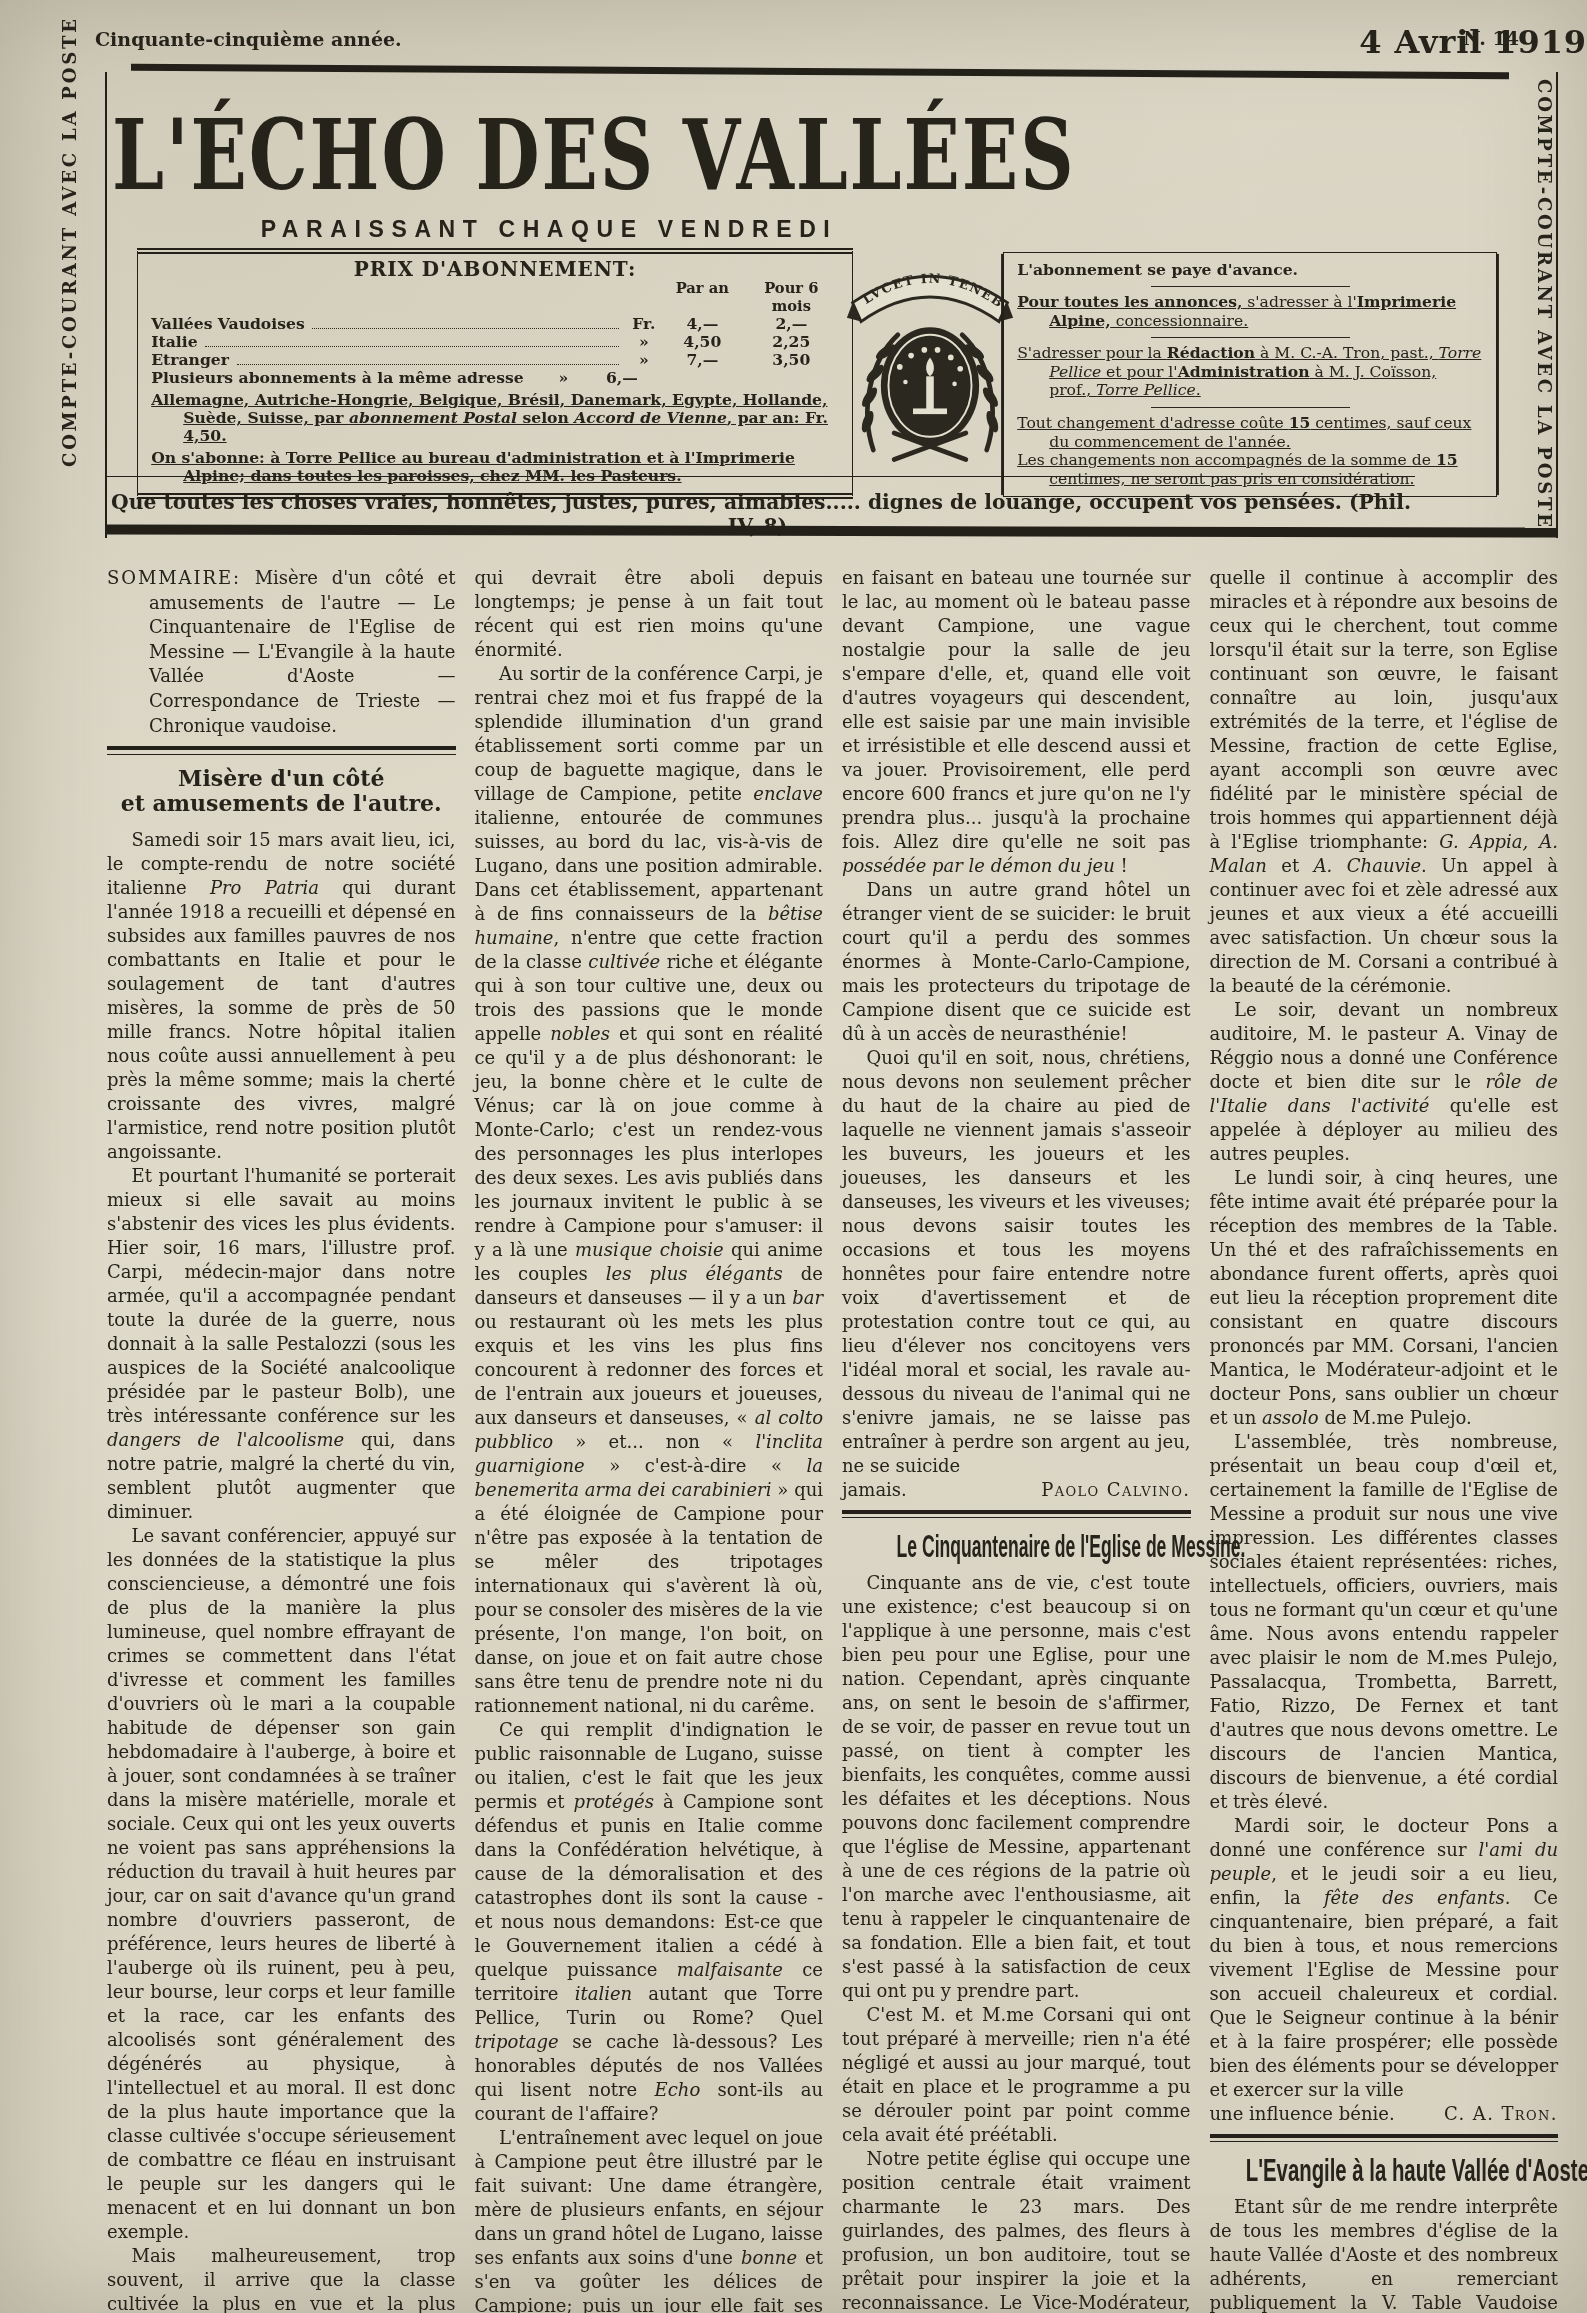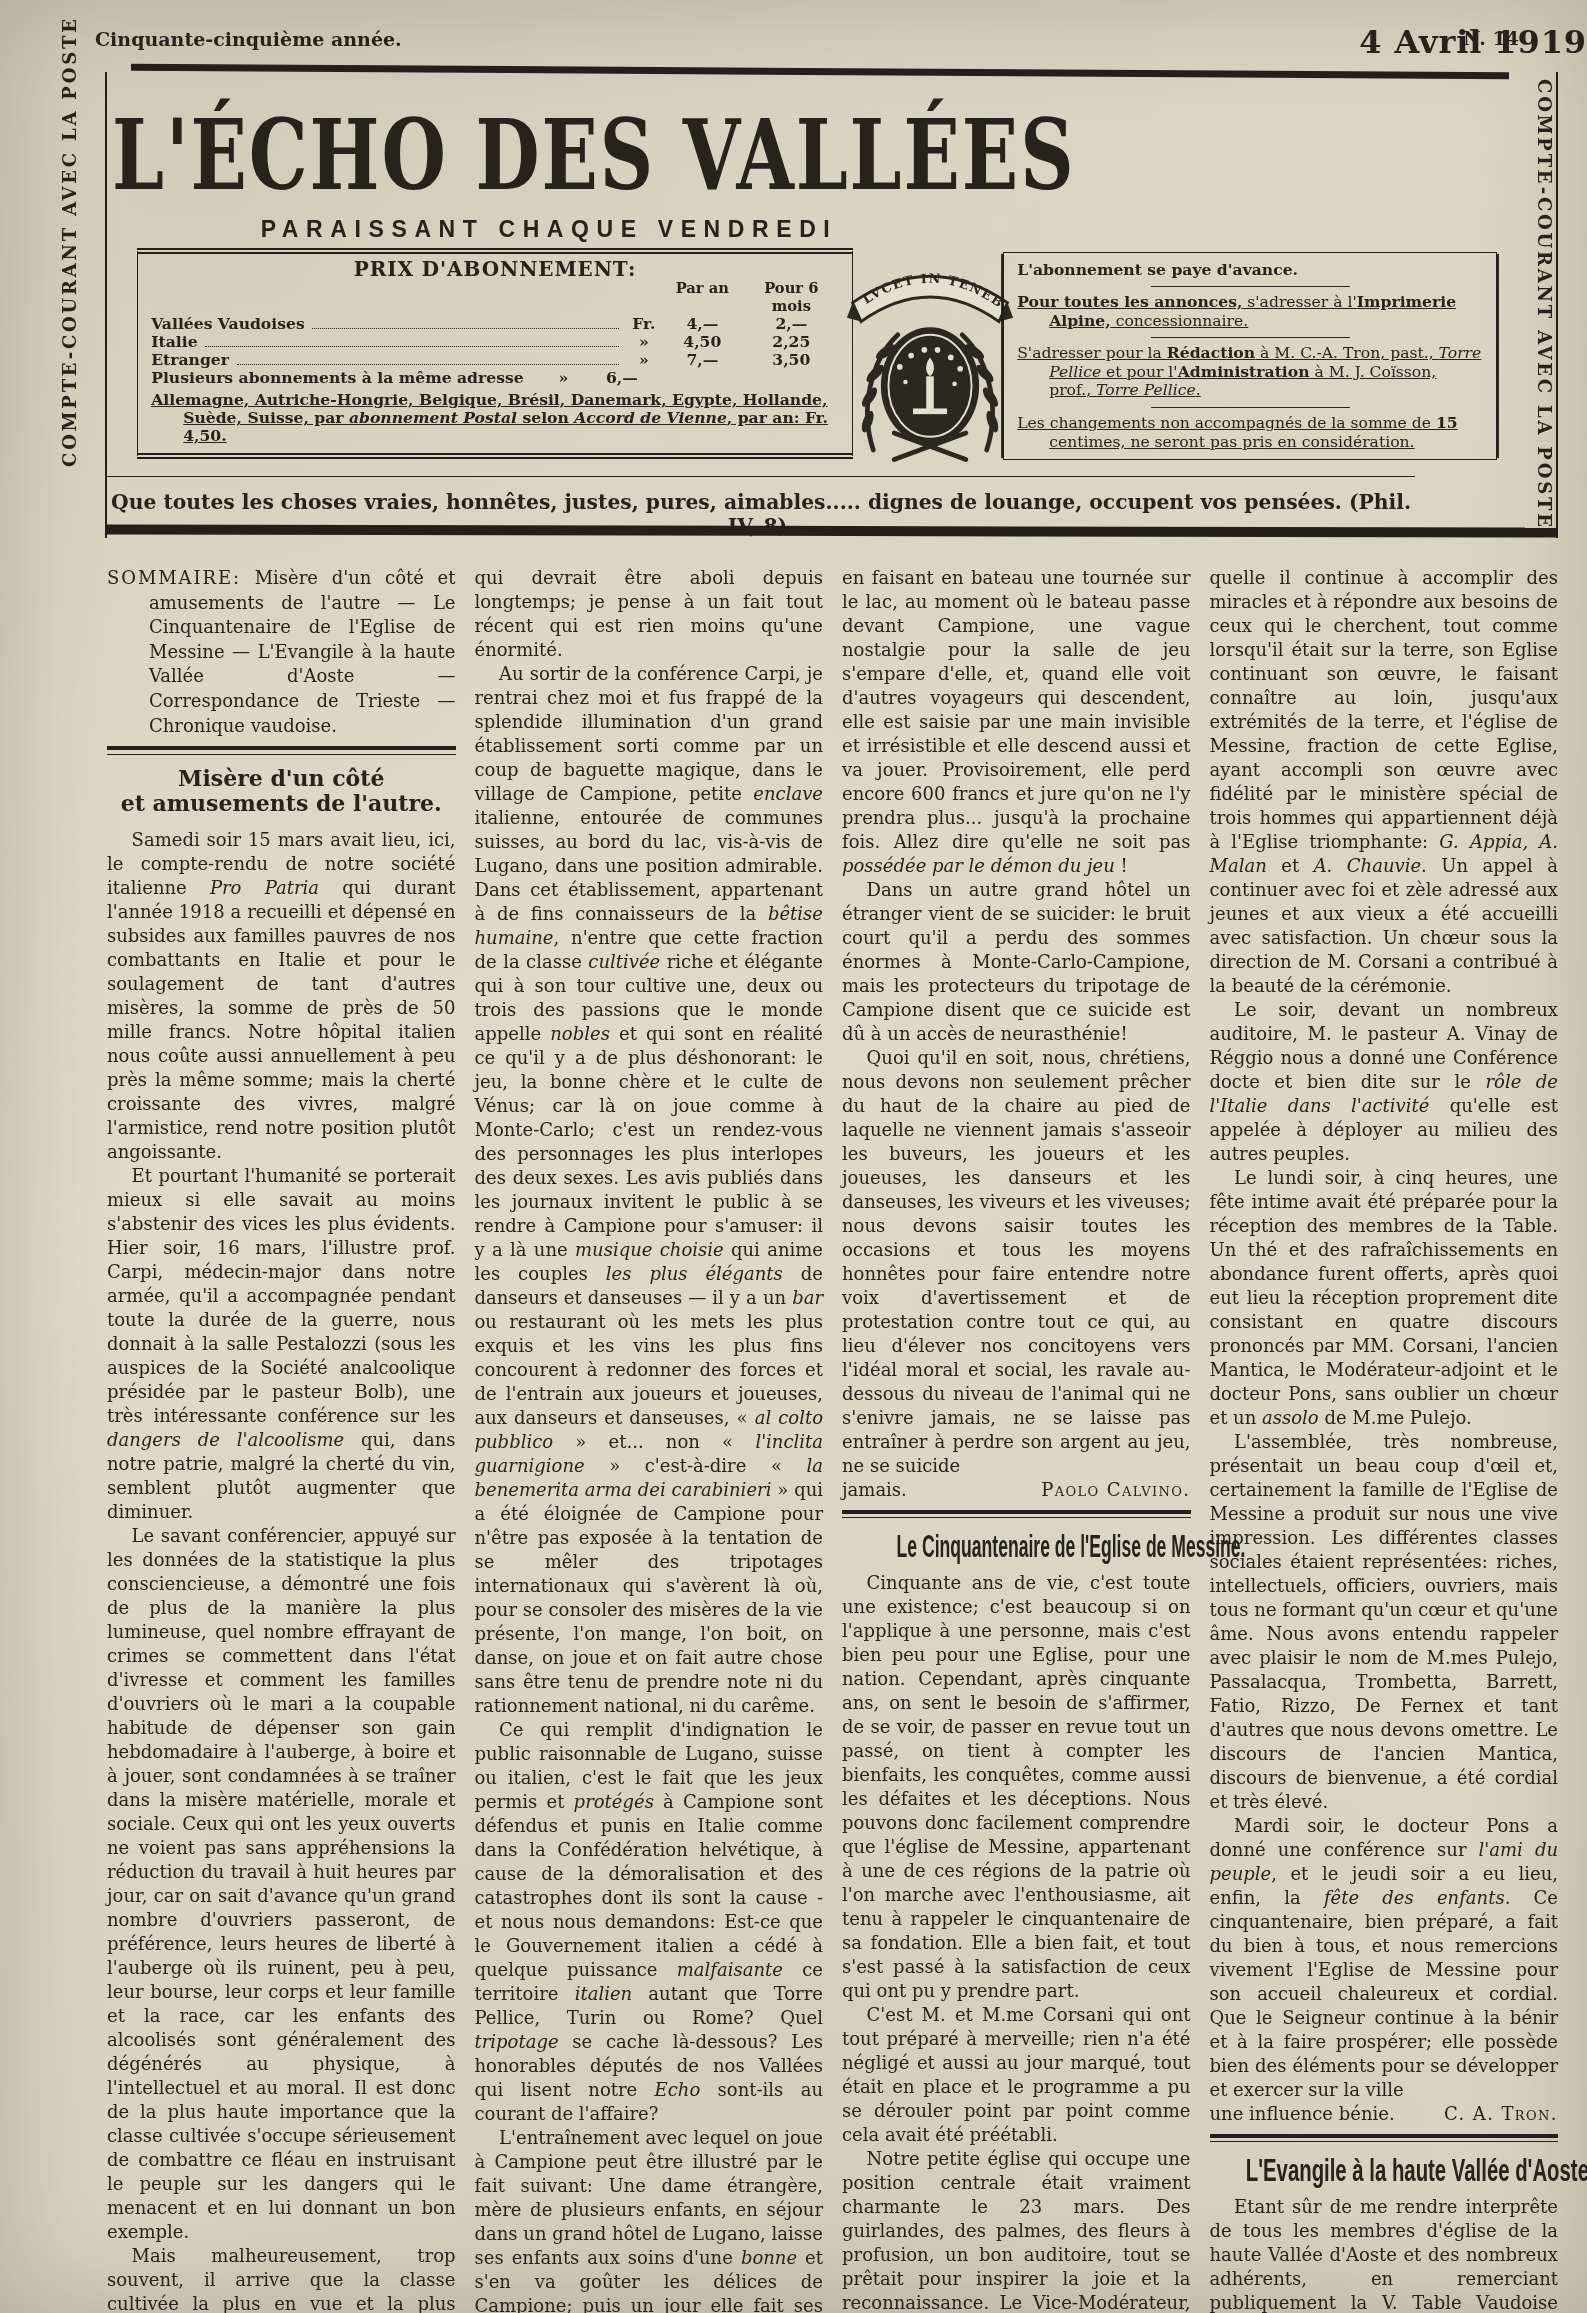--- a/index.html
+++ b/index.html
@@ -124,20 +124,21 @@
       <span class="hf">3,50</span>
     </div>
     <div class="prow no-dots">
       <span class="lbl">Plusieurs abonnements à la même adresse</span>
       <span class="dots"></span>
       <span class="cur">»</span>
       <span class="yr">6,—</span>
       <span class="hf"></span>
     </div>
     <p class="hang">Allemagne, Autriche-Hongrie, Belgique, Brésil, Danemark, Egypte, Hollande, Suède, Suisse, par <i>abonnement Postal</i> selon <i>Accord de Vienne</i>, par an:  Fr.  4,50.</p>
+    <p class="hang"><b>On s'abonne:</b> à Torre Pellice au bureau d'administration et à l'Imprimerie Alpine; dans toutes les paroisses, chez MM. les Pasteurs.</p>
   </div>
 
   <svg class="emblem" viewBox="0 0 180 234">
     <defs>
         <path id="arcpath" d="M16,66 Q90,12 164,66"></path>
       </defs>
     <path d="M8,60 Q90,4 172,60 L163,80 Q90,28 17,80 Z" fill="#e4e0d0" stroke="#2b281f" stroke-width="3"></path>
     <path d="M8,60 L2,76 L17,80 Z" fill="#2b281f"></path>
     <path d="M172,60 L178,76 L163,80 Z" fill="#2b281f"></path>
     <text font-size="13.5" font-weight="bold" font-family="DejaVu Serif, serif" fill="#2b281f" letter-spacing="1.5">
@@ -178,20 +179,21 @@
     </g>
   </svg>
 
   <div class="not-box">
     <p><b>L'abonnement se paye d'avance.</b></p>
     <div class="nb-div"></div>
     <p class="hang"><b>Pour toutes les annonces,</b> s'adresser à l'<b>Imprimerie Alpine,</b> concessionnaire.</p>
     <div class="nb-div"></div>
     <p class="hang">S'adresser pour la <b>Rédaction</b> à M. C.-A. Tron, past., <i>Torre Pellice</i> et pour l'<b>Administration</b> à M. J. Coïsson, prof., <i>Torre Pellice</i>.</p>
     <div class="nb-div"></div>
+    <p class="hang">Tout changement d'adresse coûte <b>15</b> centimes, sauf ceux du commencement de l'année.</p>
     <p class="hang">Les changements non accompagnés de la somme de <b>15</b> centimes, ne seront pas pris en considération.</p>
   </div>
 
   <div class="motto">Que toutes les choses vraies, honnêtes, justes, pures, aimables..... dignes de louange, occupent vos pensées. (Phil. IV, 8).</div>
   <div class="motto-bar"></div>
 
   <div class="cols" id="cols">
       <div class="col">
         <p class="summary"><span class="sum-lead">SOMMAIRE:</span> Misère d'un côté et amusements de l'autre — Le Cinquantenaire de l'Eglise de Messine — L'Evangile à la haute Vallée d'Aoste — Correspondance de Trieste — Chronique vaudoise.</p>
         <div class="rule2"></div>

